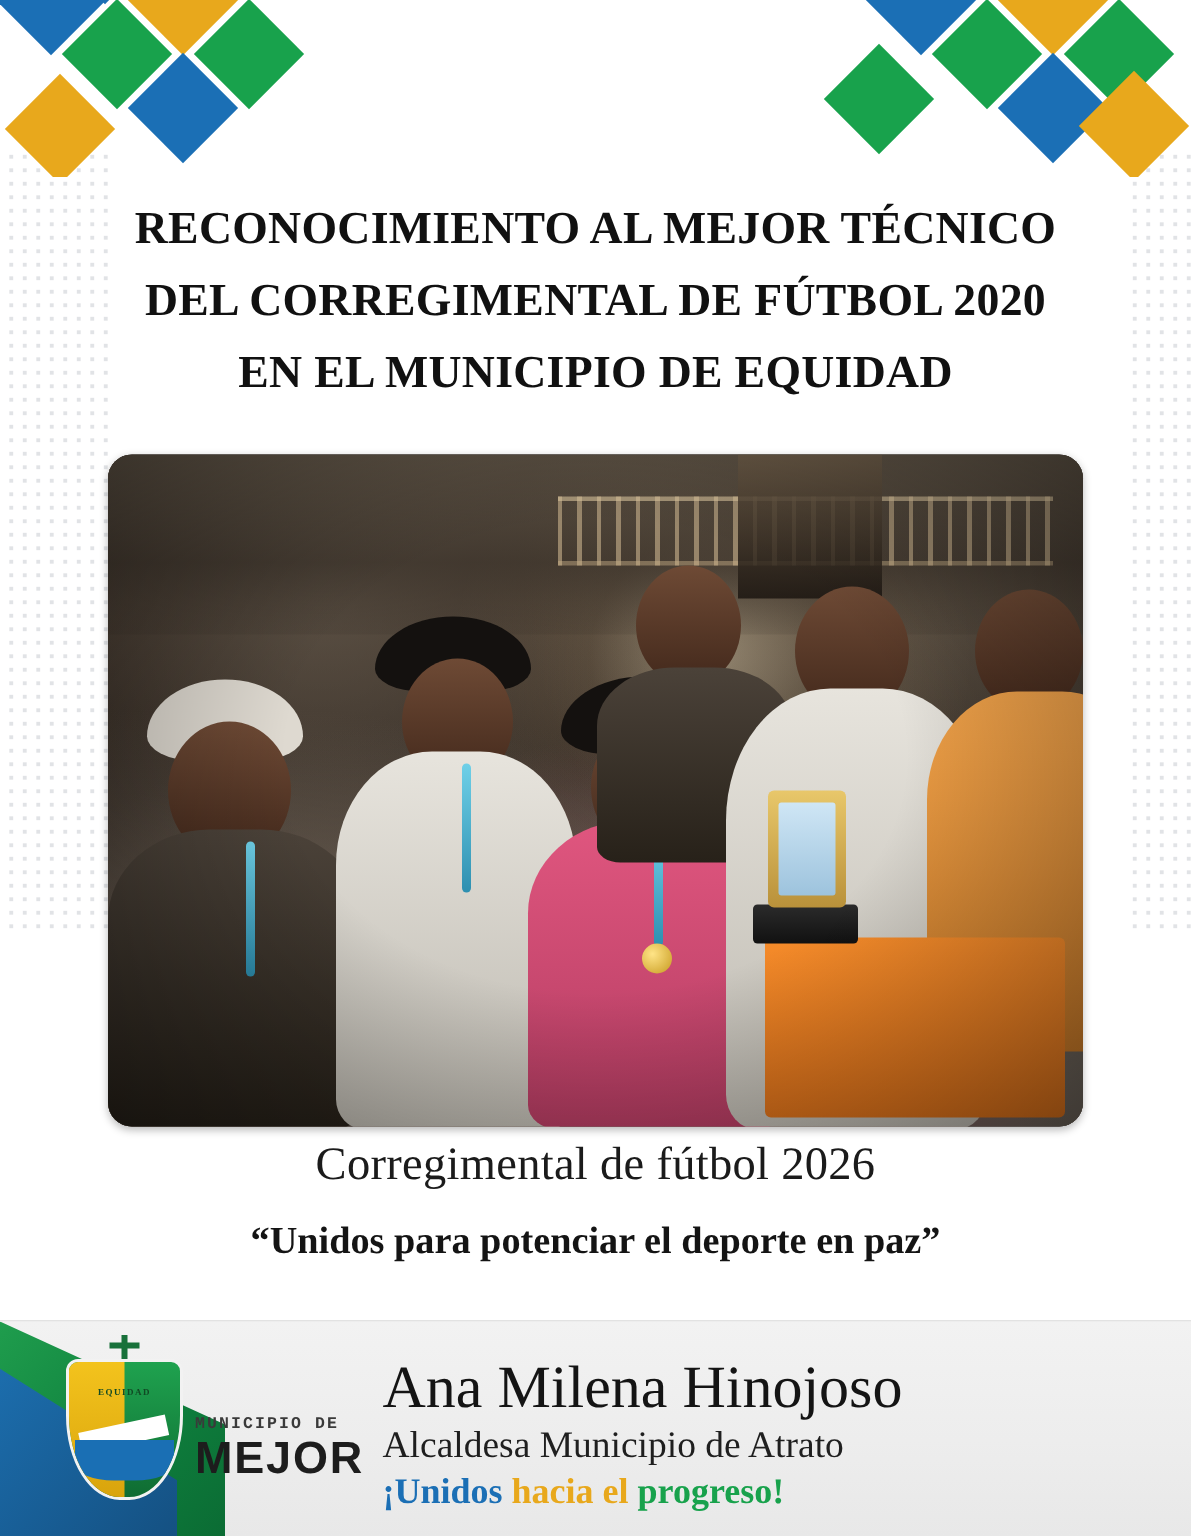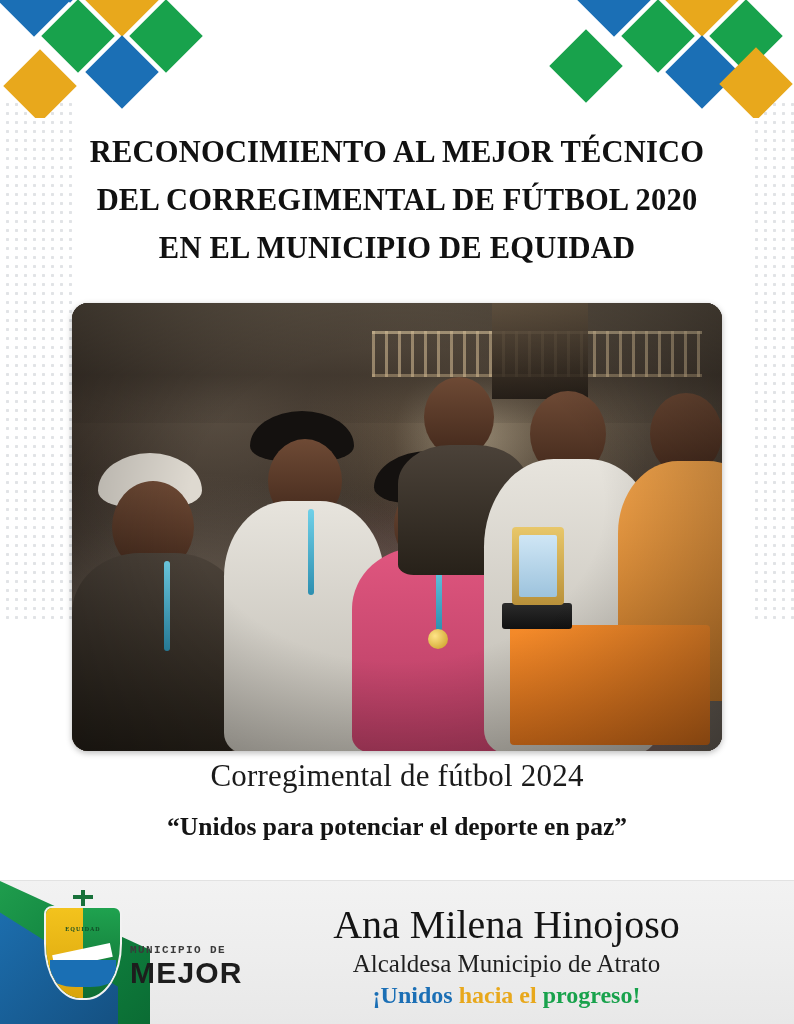--- a/index.html
+++ b/index.html
@@ -281,21 +281,20 @@
     font-size: 30px;
     font-weight: bold;
     letter-spacing: 1.2px;
     color: #1d1d1d;
     line-height: 30px;
   }
 
   .mayor-block {
     position: absolute;
     left: 255px; right: 36px; bottom: 14px;
-    text-align: center;
   }
   .mayor-name {
     font-size: 40px;
     color: #141414;
     line-height: 46px;
   }
   .mayor-role {
     font-size: 25px;
     color: #1f1f1f;
     line-height: 32px;
@@ -374,21 +373,21 @@
 
       <div class="table"></div>
       <div class="trophy-base"></div>
       <div class="trophy-plaque"></div>
       <div class="trophy-inner"></div>
 
       <div class="photo-vignette"></div>
     </div>
   </div>
 
-  <div class="caption-main">Corregimental de fútbol  2024</div>
+  <div class="caption-main">Corregimental de fútbol  2026</div>
   <div class="caption-quote">“Unidos para potenciar el deporte en paz”</div>
 
   <div class="footer">
     <div class="footer-green-wedge"></div>
     <div class="footer-blue-wedge"></div>
 
     <div class="shield">
       <div class="shield-cross"></div>
       <div class="shield-body">
         <div class="shield-yellow"></div>

